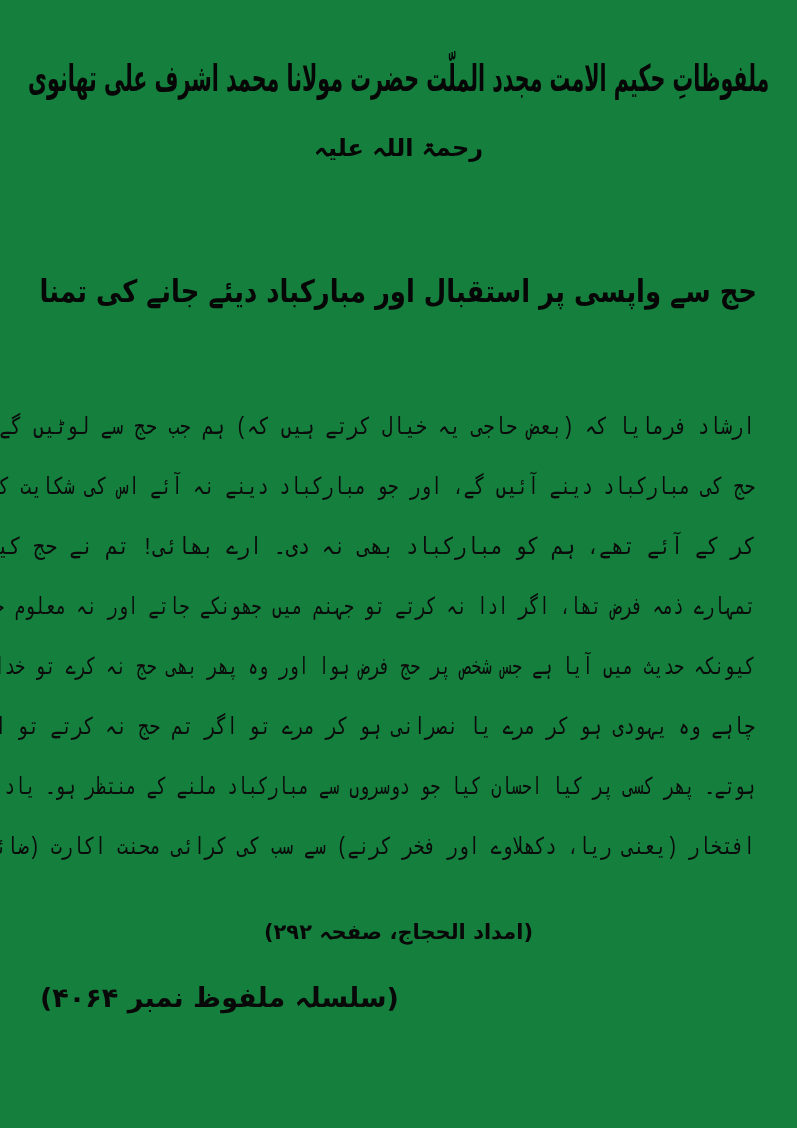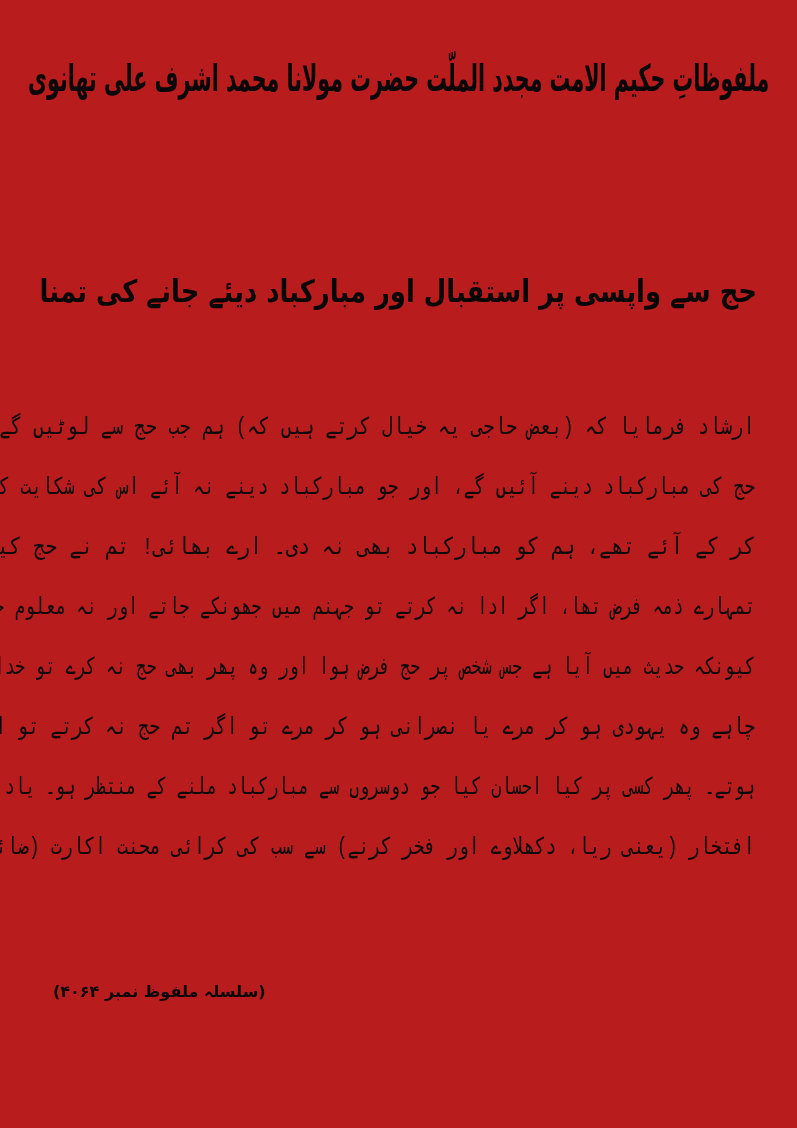--- a/index.html
+++ b/index.html
@@ -14,21 +14,21 @@
     position: relative;
     overflow: hidden;
     font-family: "DejaVu Sans", "Liberation Sans", sans-serif;
     color: #0a0a0a;
     direction: rtl;
   }
 
   .page {
     position: absolute;
     inset: 0;
-    background: #b91c1c;
+    background: #15803d;
     padding: 0;
   }
 
   
   .masthead {
     position: absolute;
     top: 52px;
     right: 28px;
     left: 28px;
     text-align: center;
@@ -98,44 +98,45 @@
     font-size: 21px;
     font-weight: 700;
     color: #080808;
   }
   .citation-series {
     position: absolute;
     top: 982px;
     right: auto;
     left: 40px;
     text-align: right;
-    font-size: 16px;
+    font-size: 27px;
     font-weight: 700;
     color: #080808;
-    margin-left: 13px;
   }
 </style>
 </head>
 <body>
 
 <div class="page">
 
   <div class="masthead">
     <div class="doc-title" style="display: inline-block; transform-origin: right center; transform: scaleX(0.5576);">ملفوظاتِ حکیم الامت مجدد الملّت حضرت مولانا محمد اشرف علی تھانوی</div>
+    <div class="doc-honorific">رحمۃ اللہ علیہ</div>
   </div>
 
   <div class="section-heading" style="display: inline-block; transform-origin: right center; transform: scaleX(0.8347);">حج سے واپسی پر استقبال اور مبارکباد دیئے جانے کی تمنا</div>
 
   <div class="body-block">
     <div class="body-line" style="display: inline-block; transform-origin: right center; transform: scaleX(0.8007);">ارشاد فرمایا کہ (بعض حاجی یہ خیال کرتے ہیں کہ) ہم جب حج سے لوٹیں گے تو لوگ ہم کو</div>
     <div class="body-line" style="display: inline-block; transform-origin: right center; transform: scaleX(0.7663);">حج کی مبارکباد دینے آئیں گے، اور جو مبارکباد دینے نہ آئے اس کی شکایت کی جاتی ہے کہ ہم حج</div>
     <div class="body-line" style="display: inline-block; transform-origin: right center; transform: scaleX(0.8542);">کر کے آئے تھے، ہم کو مبارکباد بھی نہ دی۔ ارے بھائی! تم نے حج کیا تھا تو کیا کمال کیا۔</div>
     <div class="body-line" style="display: inline-block; transform-origin: right center; transform: scaleX(0.7303);">تمہارے ذمہ فرض تھا، اگر ادا نہ کرتے تو جہنم میں جھونکے جاتے اور نہ معلوم خاتمہ کس حال پر ہوتا</div>
     <div class="body-line" style="display: inline-block; transform-origin: right center; transform: scaleX(0.7193);">کیونکہ حدیث میں آیا ہے جس شخص پر حج فرض ہوا اور وہ پھر بھی حج نہ کرے تو خدا کو پرواہ نہیں</div>
     <div class="body-line" style="display: inline-block; transform-origin: right center; transform: scaleX(0.7823);">چاہے وہ یہودی ہو کر مرے یا نصرانی ہو کر مرے تو اگر تم حج نہ کرتے تو ان بلاؤں میں گرفتار</div>
     <div class="body-line" style="display: inline-block; transform-origin: right center; transform: scaleX(0.7193);">ہوتے۔ پھر کسی پر کیا احسان کیا جو دوسروں سے مبارکباد ملنے کے منتظر ہو۔ یاد رکھو! اس اشتہار و</div>
     <div class="body-line last" style="display: inline-block; transform-origin: right center; transform: scaleX(0.7789);">افتخار (یعنی ریا، دکھلاوے اور فخر کرنے) سے سب کی کرائی محنت اکارت (ضائع) ہو جاتی ہے۔</div>
   </div>
 
+  <div class="citation-source">(امداد الحجاج، صفحہ ۲۹۲)</div>
 
   <div class="citation-series">(سلسلہ ملفوظ نمبر ۴۰۶۴)</div>
 
 </div>
 
 </body></html>

